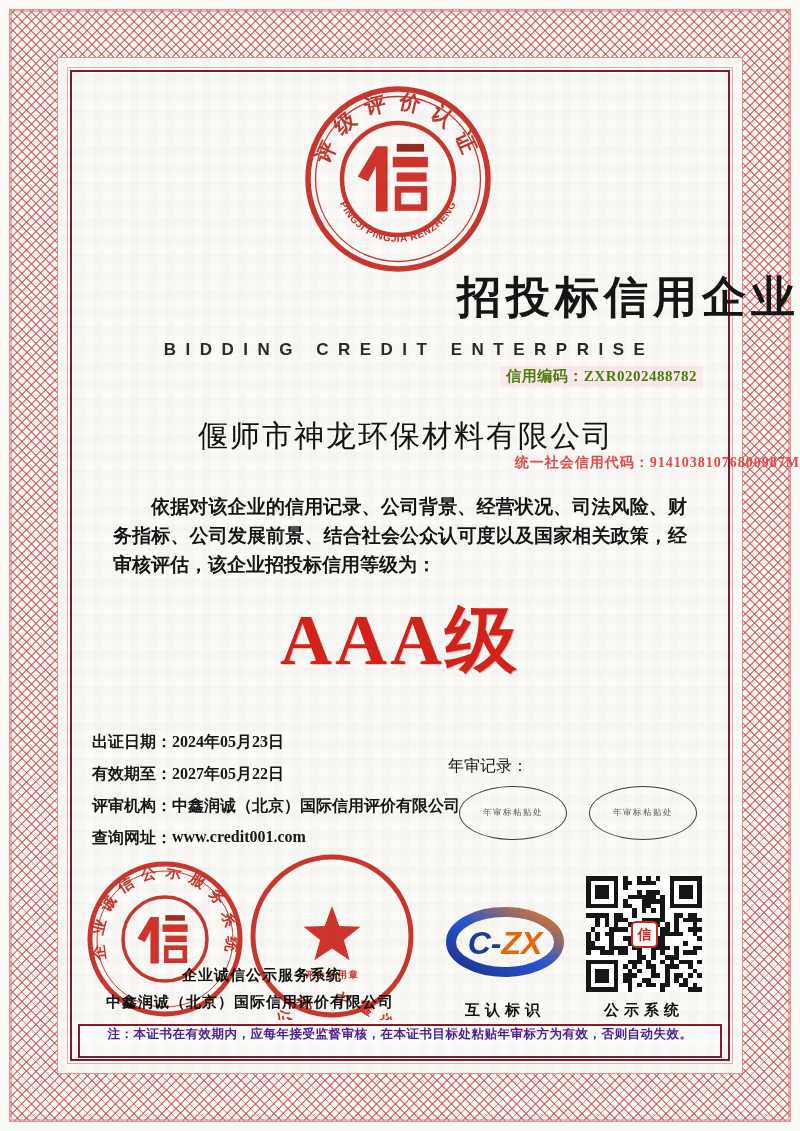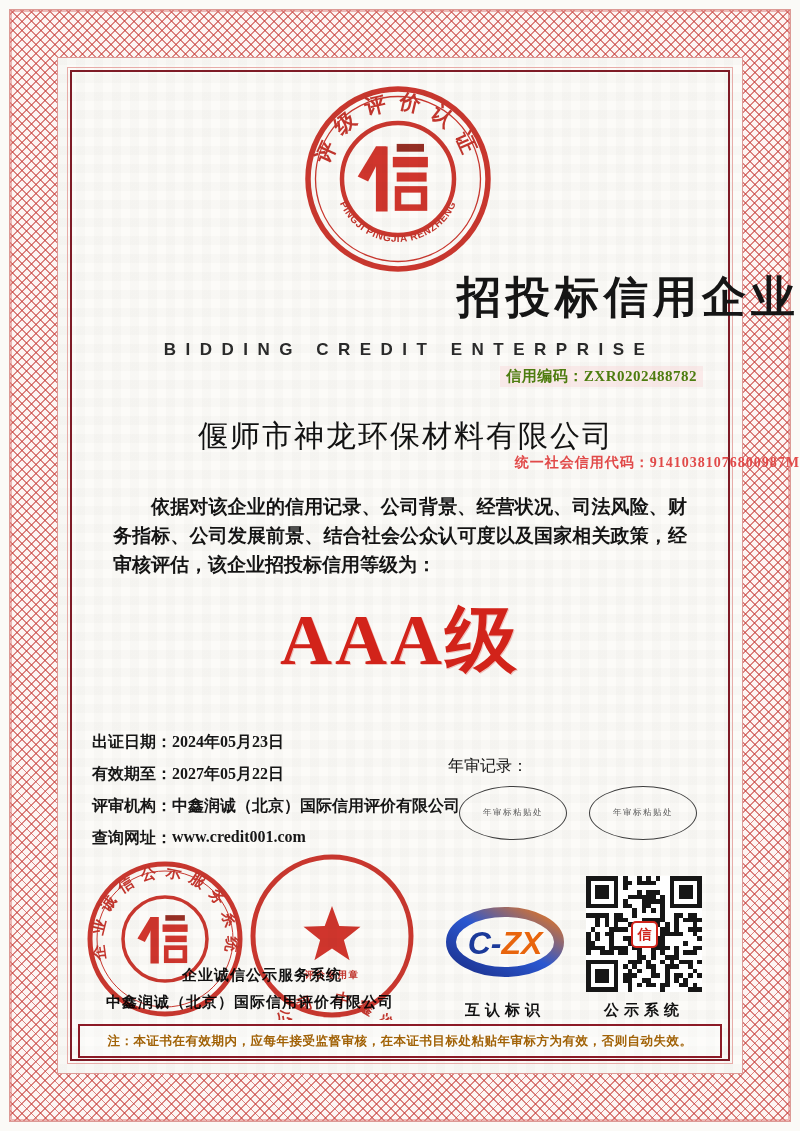--- a/index.html
+++ b/index.html
@@ -84,22 +84,22 @@
   .qr-grid i { display:block; }
   .qr-grid i.f { background:#161616; }
   .qr-badge {
     position:absolute; left:45px; top:45px; width:27px; height:27px;
     background:#fff; border:2px solid #d0251c; border-radius:5px;
     display:flex; align-items:center; justify-content:center;
     font-size:14px; font-weight:900; color:#d0251c; font-family:"Liberation Serif",serif;
   }
   .footer-note {
     left:78px; right:78px; top:1024px; height:34px; border:2px solid #8c1a26;
-    display:flex; align-items:center; justify-content:center;
-    font-size:12.5px; font-weight:700; color:#a16207; letter-spacing:.5px;
+    display:flex; align-items:flex-start; justify-content:center;
+    font-size:12.5px; font-weight:700; color:#4c1d95; letter-spacing:.5px;
     background:rgba(255,255,255,.35);
   }
 </style>
 </head>
 <body>
 
 <div class="page">
   <div class="lattice"></div>
   <div class="content-bg"></div>
   <div class="frame-line"></div>

